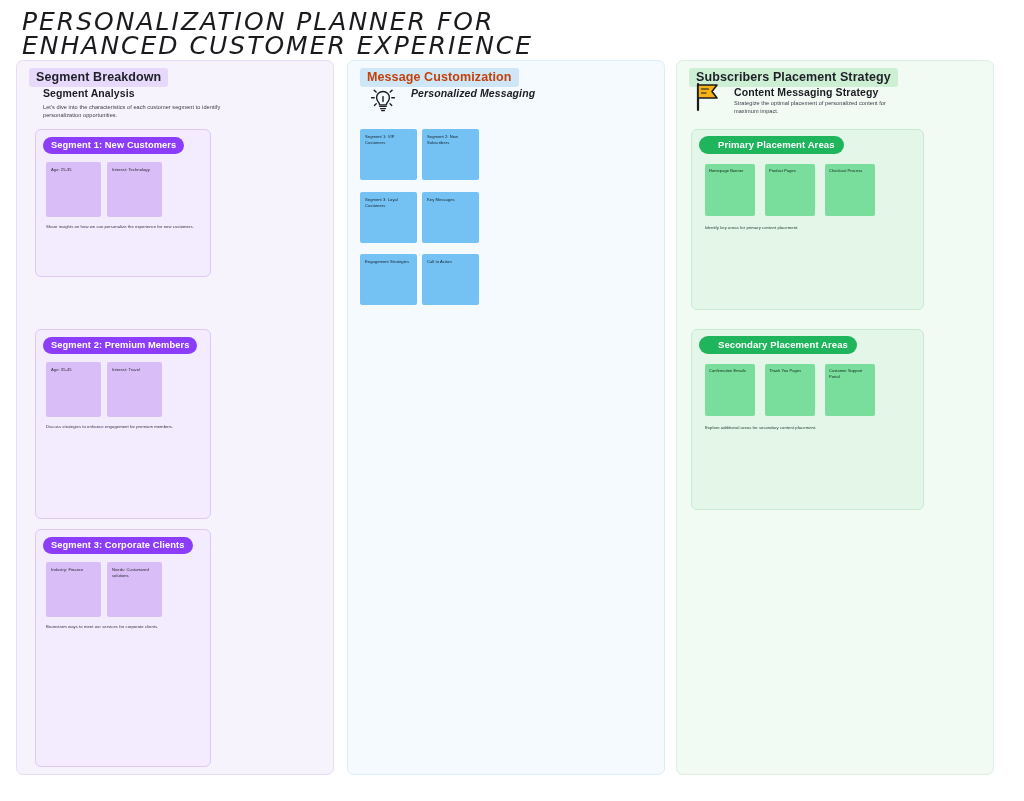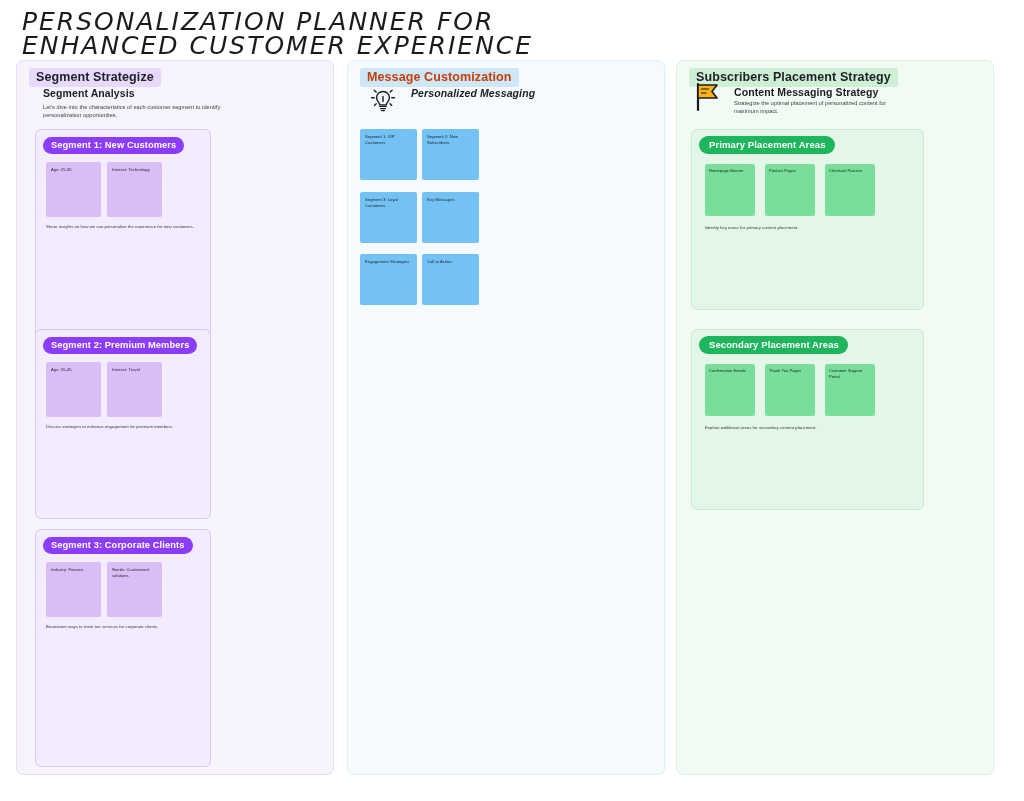--- a/index.html
+++ b/index.html
@@ -107,21 +107,21 @@
 
   
   .seg-card {
     position: absolute;
     left: 18px;
     width: 176px;
     border-radius: 6px;
     background: #f3ebfe;
     border: 1px solid #ddc9f8;
   }
-  .seg-card.c1 { top: 68px;  height: 224px; }
+  .seg-card.c1 { top: 68px;  height: 148px; }
   .seg-card.c2 { top: 268px; height: 190px; }
   .seg-card.c3 { top: 468px; height: 238px; padding-left: 13px; }
 
   .seg-badge {
     position: absolute;
     left: 7px;
     top: 7px;
     background: #8b3dfb;
     color: #ffffff;
     font-size: 9.3px;
@@ -185,21 +185,21 @@
   .place-card.p2 { top: 268px; height: 181px; }
 
   .place-badge {
     position: absolute;
     left: 7px;
     top: 6px;
     background: #1fb55c;
     color: #ffffff;
     font-size: 9.5px;
     font-weight: bold;
-    padding: 3px 9px 4px 10px;
+    padding: 3px 9px 4px 19px;
     border-radius: 12px;
     white-space: nowrap;
     letter-spacing: 0.1px;
   }
 
   .note-green {
     position: absolute;
     top: 34px;
     width: 50px;
     height: 52px;
@@ -229,21 +229,21 @@
 </style>
 </head>
 <body>
 
 <div class="board-title">PERSONALIZATION PLANNER FOR
 ENHANCED CUSTOMER EXPERIENCE</div>
 
 <div class="columns">
 
   <section class="column col-purple">
-    <div class="col-chip chip-purple">Segment Strategize</div>
+    <div class="col-chip chip-purple">Segment Breakdown</div>
     <div class="sub-head" style="left:26px; top:26px;">Segment Analysis</div>
     <div class="sub-desc" style="left:26px; top:42px;">Let's dive into the characteristics of each customer segment to identify personalization opportunities.</div>
 
     <div class="seg-card c1">
       <div class="seg-badge">Segment 1: New Customers</div>
       <div class="note note-purple n1">Age: 25-35</div>
       <div class="note note-purple n2">Interest: Technology</div>
       <div class="seg-caption">Share insights on how we can personalize the experience for new customers.</div>
     </div>
 

